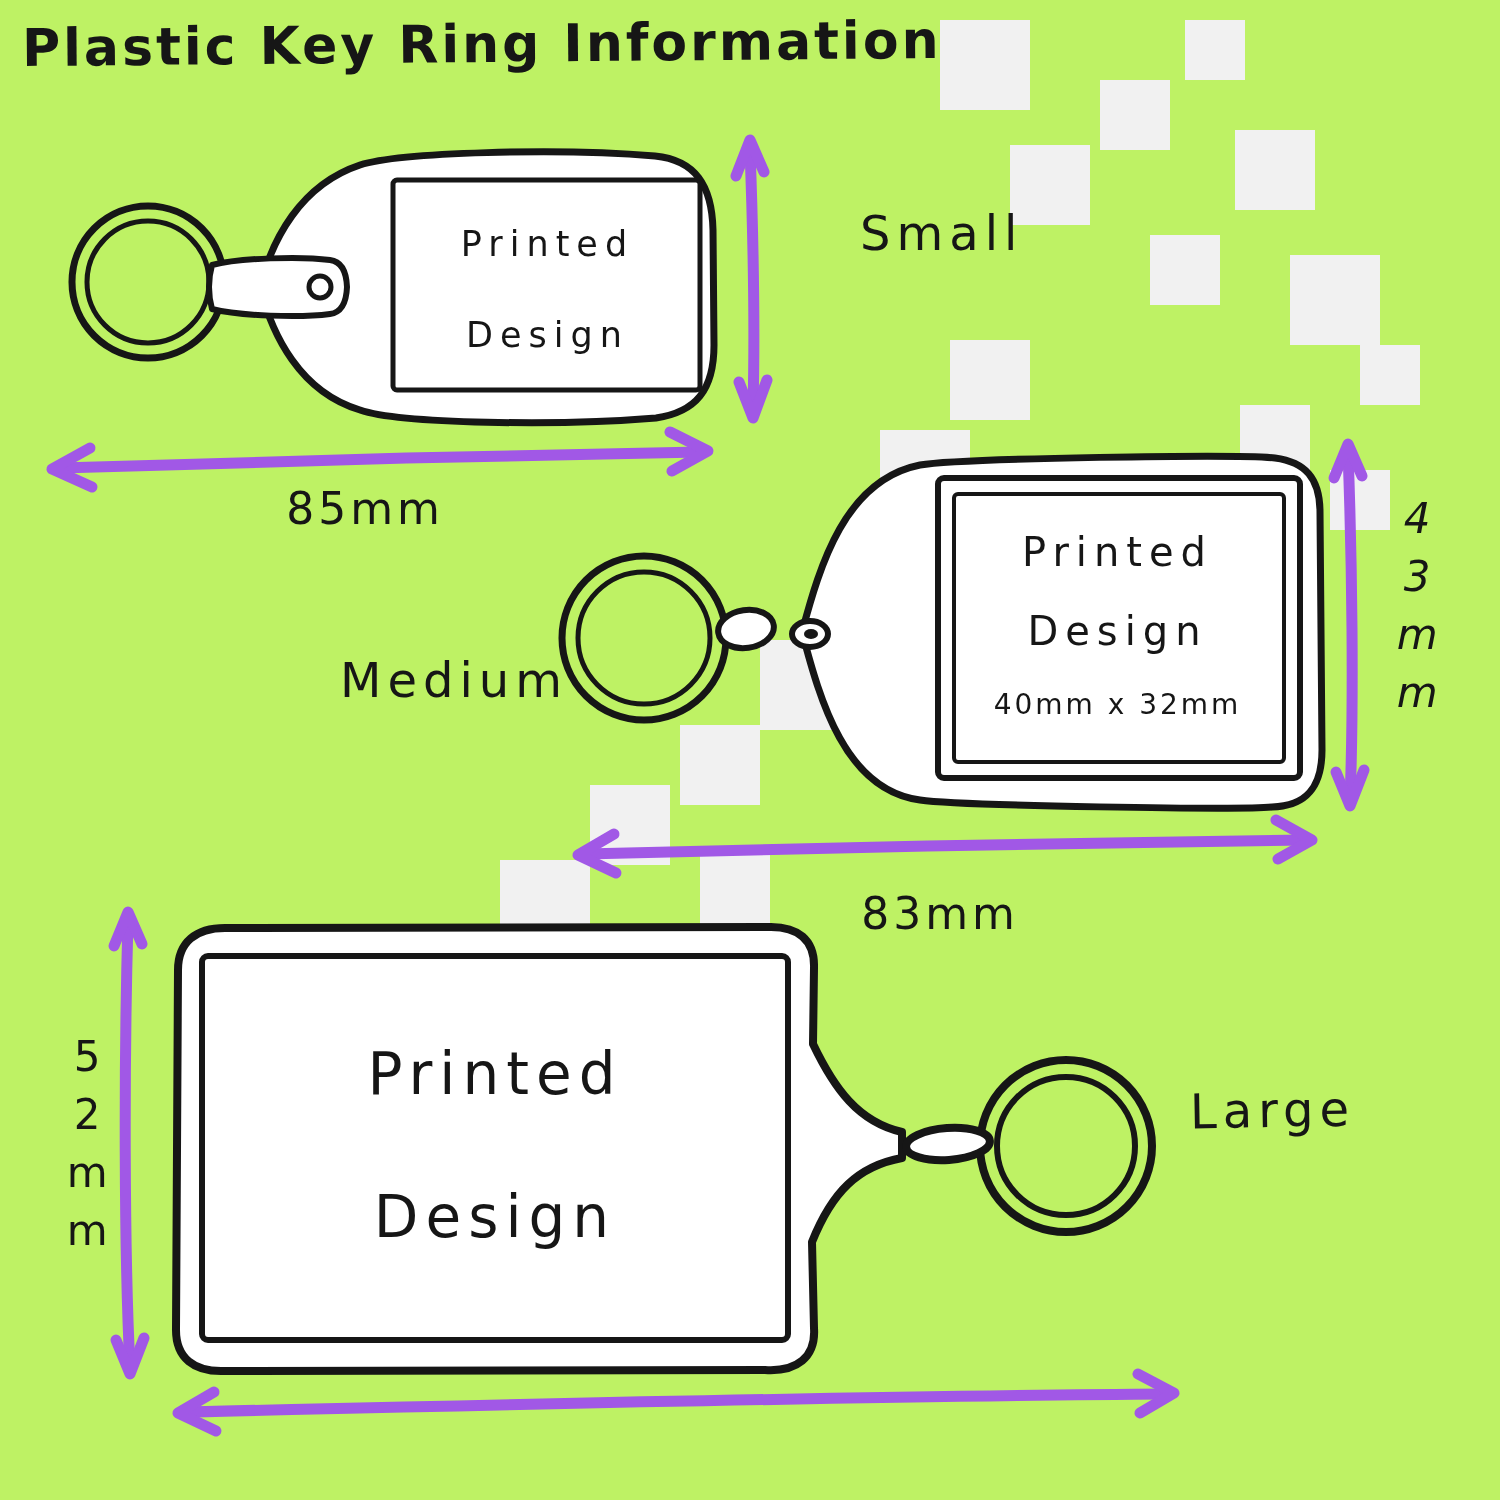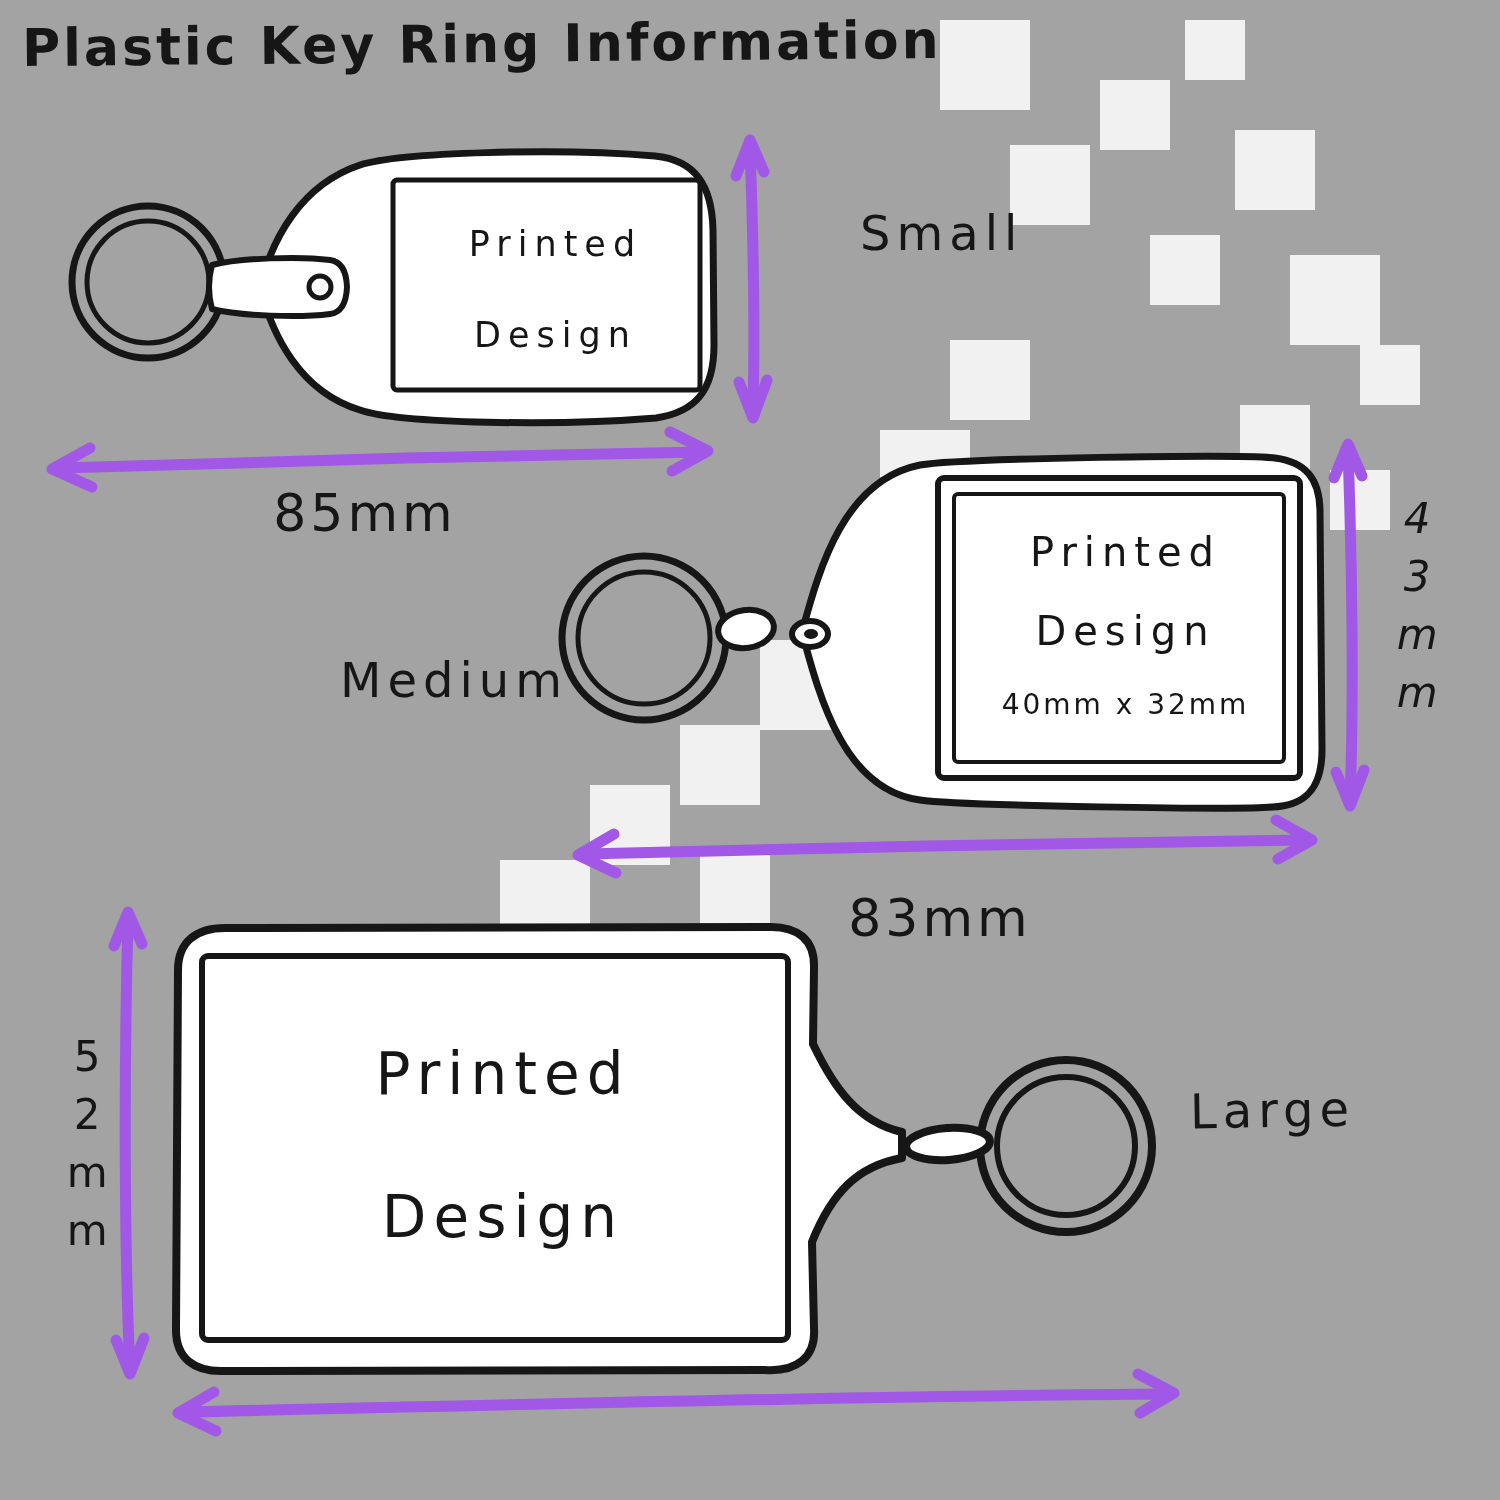--- a/index.html
+++ b/index.html
@@ -1,34 +1,33 @@
 <!DOCTYPE html>
 <html><head>
 <meta charset="utf-8">
 <style>
   html,body{margin:0;padding:0;background:#fff;}
   .canvas{
     position:relative;
     width:1500px;height:1500px;
-    background:#a3a3a3;
+    background:#bef264;
     font-family:"DejaVu Sans", sans-serif;
     color:#161616;
     overflow:hidden;
   }
   .abs{position:absolute;}
   .title{
     left:22px;top:14px;
     font-size:52px;font-weight:bold;letter-spacing:3px;
     transform:rotate(-0.5deg);
     white-space:nowrap;
   }
   .design-block{
     display:flex;flex-direction:column;align-items:center;justify-content:space-around;
     text-align:center;
-    padding-left:8px;
   }
   .design-block .l1,.design-block .l2{letter-spacing:7px;}
   .db-small{left:395px;top:198px;width:305px;height:182px;font-size:35px;}
   .db-small .sz{font-size:33px;letter-spacing:3px;}
   .db-medium{left:940px;top:512px;width:355px;height:226px;font-size:40px;}
   .db-medium .sz{font-size:28px;letter-spacing:3px;}
   .db-large{left:212px;top:1002px;width:566px;height:286px;font-size:58px;}
   .db-large .sz{font-size:52px;letter-spacing:4px;}
   .size-label{font-size:48px;letter-spacing:6px;white-space:nowrap;}
   .sl-small{left:860px;top:205px;}
@@ -37,21 +36,21 @@
   .vlabel{
     width:1.2em;
     font-size:42px;line-height:1.38;
     word-break:break-all;text-align:center;
   }
   .vl-small{left:794px;top:162px;}
   .vl-medium{left:1392px;top:490px;font-style:italic;}
   .vl-large{left:62px;top:1028px;}
   .hlabel{
     transform:translateX(-50%);
-    font-size:52px;letter-spacing:4px;white-space:nowrap;
+    font-size:44px;letter-spacing:4px;white-space:nowrap;
   }
   .hl-small{left:365px;top:483px;}
   .hl-medium{left:940px;top:888px;}
   .hl-large{left:642px;top:1428px;font-size:46px;}
   svg{position:absolute;left:0;top:0;}
 </style>
 </head>
 <body>
 
 <div class="canvas">

